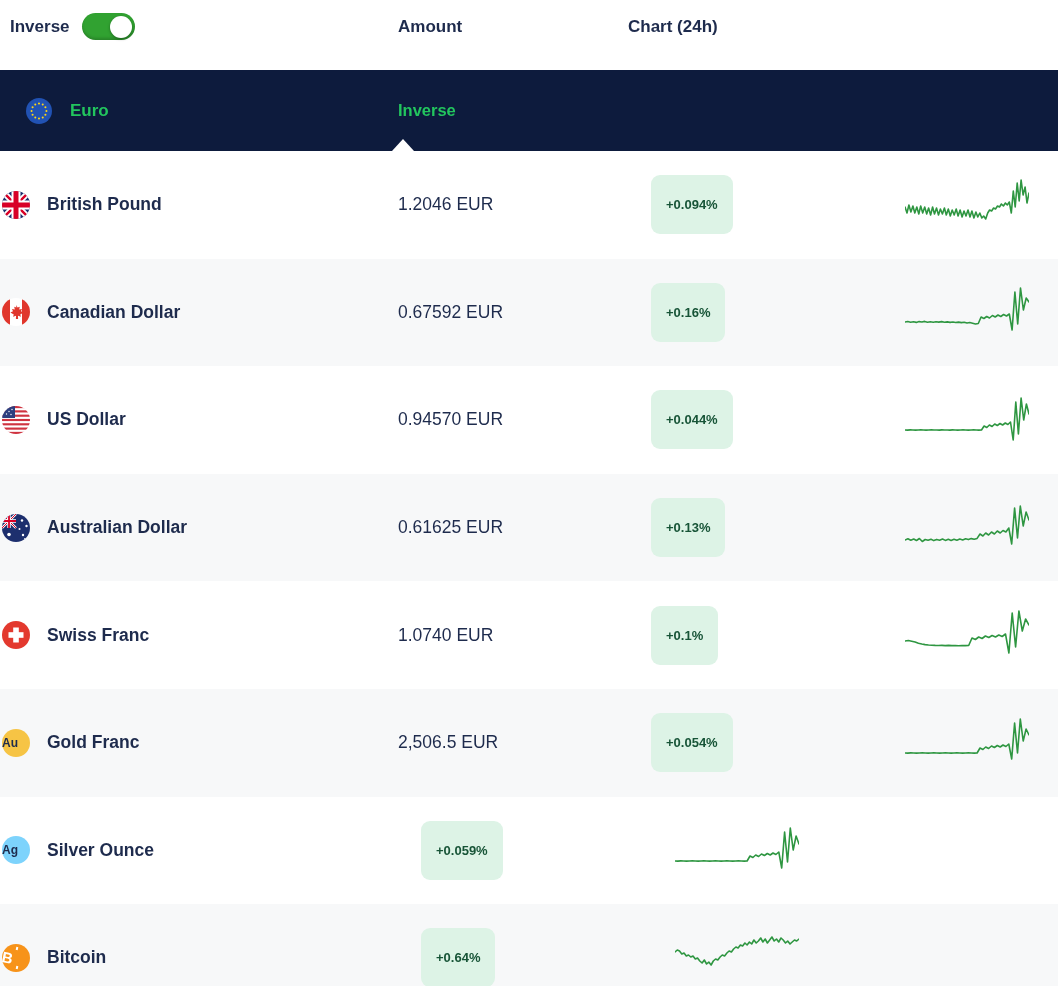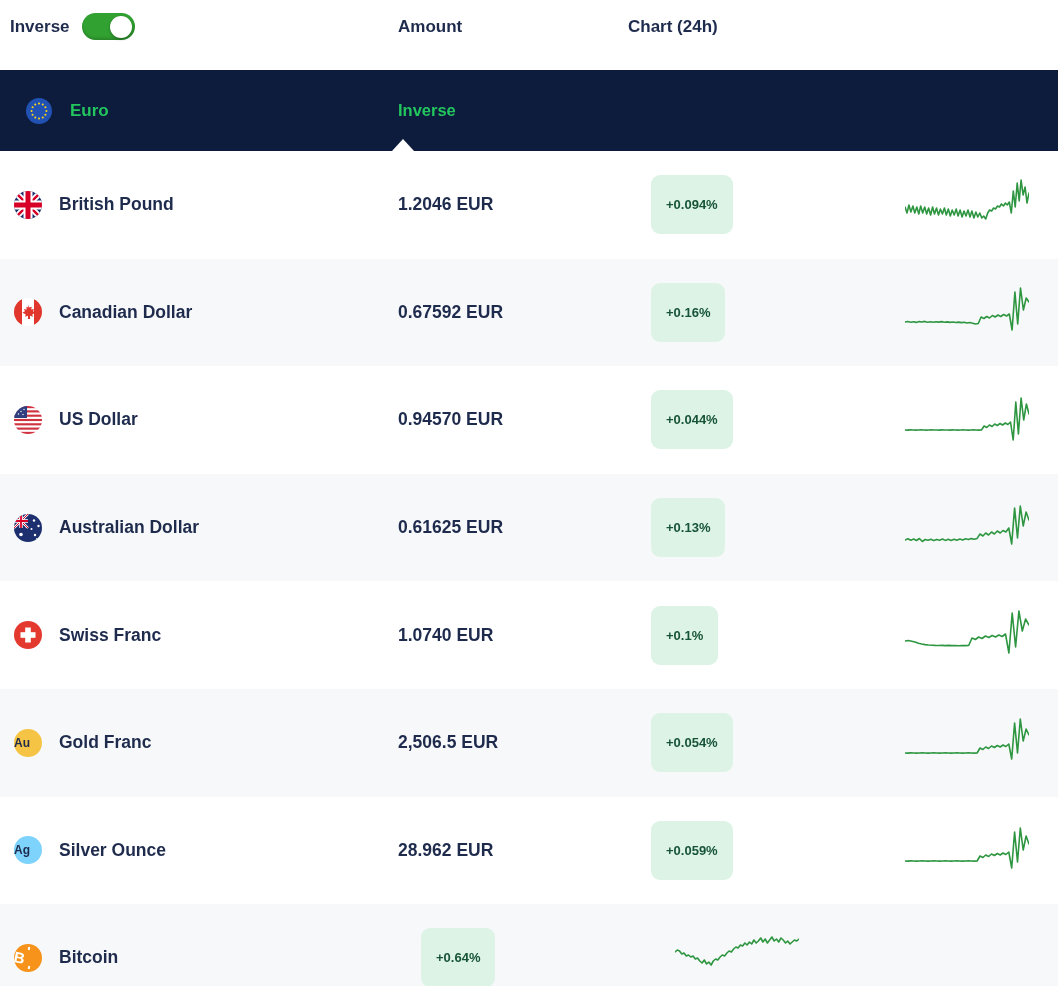--- a/index.html
+++ b/index.html
@@ -23,23 +23,23 @@
   
   .base-bar { height:81px; background:#0d1b3d; color:#22c55e; position:relative; }
   .base-name { display:flex; align-items:center; gap:18px; padding-left:26px; font-size:17px; font-weight:700; }
   .base-bar .col-inverse { font-size:16.5px; font-weight:700; }
   .notch { position:absolute; left:392px; bottom:0; width:0; height:0;
     border-left:11px solid transparent; border-right:11px solid transparent; border-bottom:12px solid #fff; }
 
   
   .row { height:107.6px; background:#fff; cursor:pointer; }
   .row.alt { background:#f7f8f9; }
-  .name-cell { display:flex; align-items:center; gap:17px; padding-left:14px; }
+  .name-cell { display:flex; align-items:center; gap:17px; padding-left:2px; }
   .cur-name { font-size:17.5px; font-weight:600; }
-  .amount { font-size:17.5px; font-weight:700; }
+  .amount { font-size:17.5px; font-weight:400; }
   .change-cell { padding-left:23px; }
   .badge { display:inline-block; background:#ddf3e6; color:#175437; font-size:13px; font-weight:700;
     padding:22px 15px; border-radius:9px; }
   .chart-cell { padding-left:47px; }
   svg.spark { display:block; }
   svg.spark polyline { fill:none; stroke:#2e9641; stroke-width:1.6; stroke-linejoin:round; stroke-linecap:round; }
 
   
   svg.flag { width:28px; height:28px; flex:0 0 auto; display:block; }
   .base-name svg.flag { width:26px; height:26px; }
@@ -300,21 +300,20 @@
 
     <div class="grid row">
       <div class="name-cell">
         <span>
             <span class="coin silver" style="background: #7dd3fc; color: rgb(30, 43, 77);">
               <span class="coin-label">Ag</span>
             </span>
           </span>
         <span class="cur-name">Silver Ounce</span>
       </div>
-      <div><span class="amount">28.962 EUR</span></div>
       <div class="change-cell">
         <span class="badge">+0.059%</span>
       </div>
       <div class="chart-cell">
         <svg class="spark" width="124" height="56" viewBox="0 0 124 56">
           <polyline points="0.0,39 2.9,39.1 5.8,38.9 8.7,39 11.5,39.1 14.4,39 17.3,38.9 20.2,39 23.1,39.1 26.0,39 28.8,38.9 31.7,39 34.6,39.1 37.5,39 40.4,38.9 43.3,39 46.1,39.1 49.0,39 51.9,38.9 54.8,39 57.7,39.1 60.6,39 63.4,38.9 66.3,39 69.2,39.1 72.1,39 75.0,34 77.9,35.5 80.7,33 83.6,34.5 86.5,32 89.4,33.5 92.3,31.5 95.2,33 98.0,31 100.9,32.5 103.8,30 106.7,46 109.6,10 112.5,40 115.3,6 118.2,28 121.1,14 124.0,22"></polyline>
         </svg>
       </div>
     </div>
 

